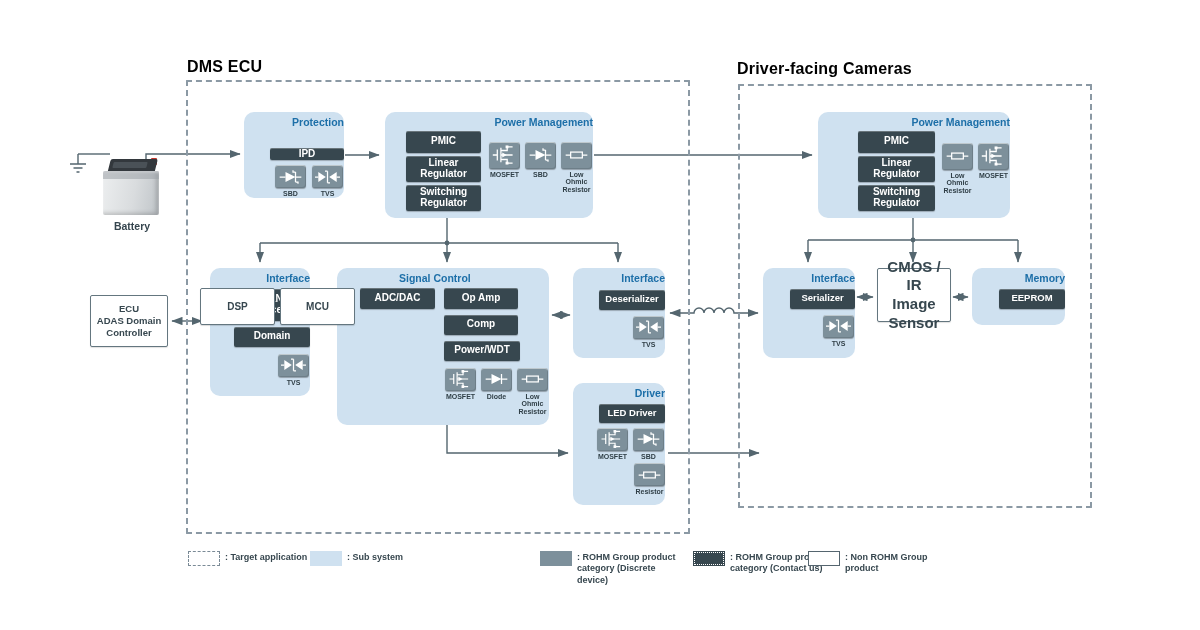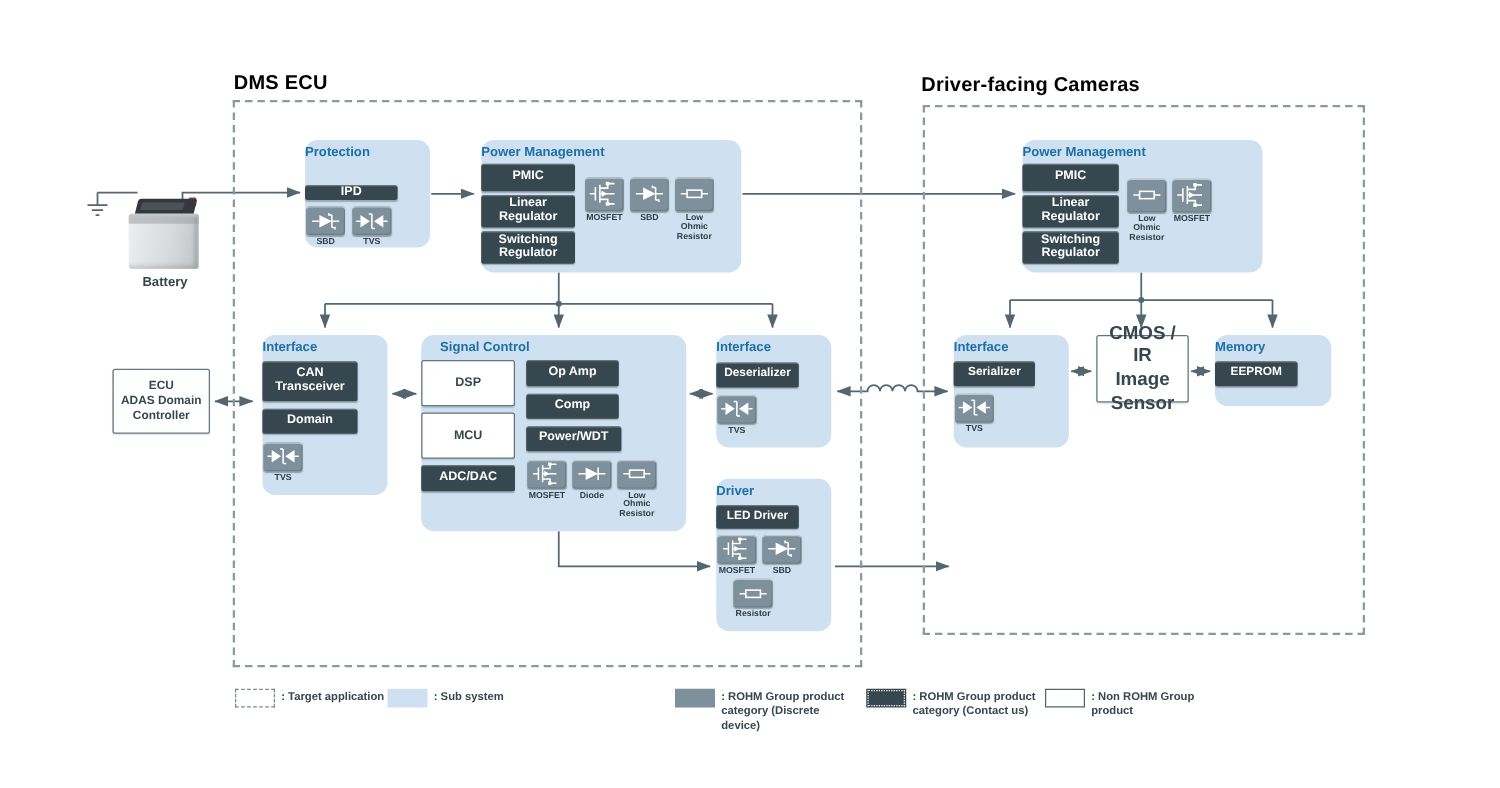--- a/index.html
+++ b/index.html
@@ -1,20 +1,20 @@
 <!DOCTYPE html>
 <html><head>
 <meta charset="utf-8">
 <style>
   html,body{margin:0;padding:0;background:#fff;}
   .canvas{position:relative;width:1200px;height:630px;background:#fff;overflow:hidden;
           font-family:"Liberation Sans",sans-serif;}
   .app-title{position:absolute;font-size:16px;font-weight:bold;color:#000000;letter-spacing:.2px;}
   .dashed{position:absolute;border:2px dashed #8b99a4;border-radius:1px;}
-  .panel{position:absolute;background:#cfe1f0;border-radius:10px;display:flex;flex-direction:column;align-items:flex-start;box-sizing:border-box;}
+  .panel{position:absolute;background:#cfe1f0;border-radius:10px;display:flex;flex-direction:column;align-items:flex-end;box-sizing:border-box;padding-left:47px;}
   .ptitle{font-size:10.5px;font-weight:bold;color:#1d6fa8;margin-top:5px;line-height:1;}
   .ptitle-left{align-self:flex-start;margin-left:15px;}
   .chip{background:#37474f;color:#fff;font-weight:bold;font-size:10px;line-height:1.08;
         display:flex;align-items:center;justify-content:center;text-align:center;border-radius:2px;
         box-shadow:inset 0 1px 0 rgba(255,255,255,.25),0 1px 1px rgba(0,0,0,.25);box-sizing:border-box;}
   .chip.sm{font-size:9.5px;}
   .wchip{background:#fff;border:1.5px solid #64767f;border-radius:2px;color:#37474f;font-weight:bold;font-size:10px;
          display:flex;align-items:center;justify-content:center;box-sizing:border-box;
          box-shadow:0 1px 1px rgba(0,0,0,.15);}
   .wbox{position:absolute;background:#fff;border:1.5px solid #64767f;border-radius:2px;color:#37474f;font-weight:bold;
@@ -204,21 +204,21 @@
             <use href="#sym-tvs"></use>
           </svg>
         </div>
       <div class="dlabel">TVS</div>
     </div>
   </div>
 
   <div class="panel" style="left:337px;top:268px;width:212px;height:157px;">
     <div class="ptitle ptitle-left">Signal Control</div>
     <div class="row" style="margin-top:4px;gap:9px;align-items:flex-start;">
-      <div style="display:flex;flex-direction:column;gap:5px;">
+      <div style="display:flex;flex-direction:row;gap:5px;">
         <div class="wchip" style="width:75px;height:37px;">DSP</div>
         <div class="wchip" style="width:75px;height:37px;">MCU</div>
         <div class="chip" style="width:75px;height:21px;">ADC/DAC</div>
       </div>
       <div style="display:flex;flex-direction:column;gap:6px;">
         <div class="chip" style="width:74px;height:21px;">Op Amp</div>
         <div class="chip" style="width:74px;height:20px;">Comp</div>
         <div class="chip" style="width:76px;height:20px;">Power/WDT</div>
         <div class="row" style="gap:3px;margin-top:1px;">
           <div class="dstack">
@@ -358,18 +358,18 @@
   <div class="legend-item" style="left:540px;top:551px;">
     <div class="lg-swatch lg-gray"></div>
     <div class="lg-label" style="width:112px;">: ROHM Group product category (Discrete device)</div>
   </div>
   <div class="legend-item" style="left:693px;top:551px;">
     <div class="lg-swatch lg-contact">
         <div class="lg-contact-inner"></div>
       </div>
     <div class="lg-label" style="width:102px;">: ROHM Group product category (Contact us)</div>
   </div>
-  <div class="legend-item" style="left:836px;top:551px;">
+  <div class="legend-item" style="left:808px;top:551px;">
     <div class="lg-swatch lg-white"></div>
     <div class="lg-label" style="width:85px;">: Non ROHM Group product</div>
   </div>
 
 </div>
 
 </body></html>

